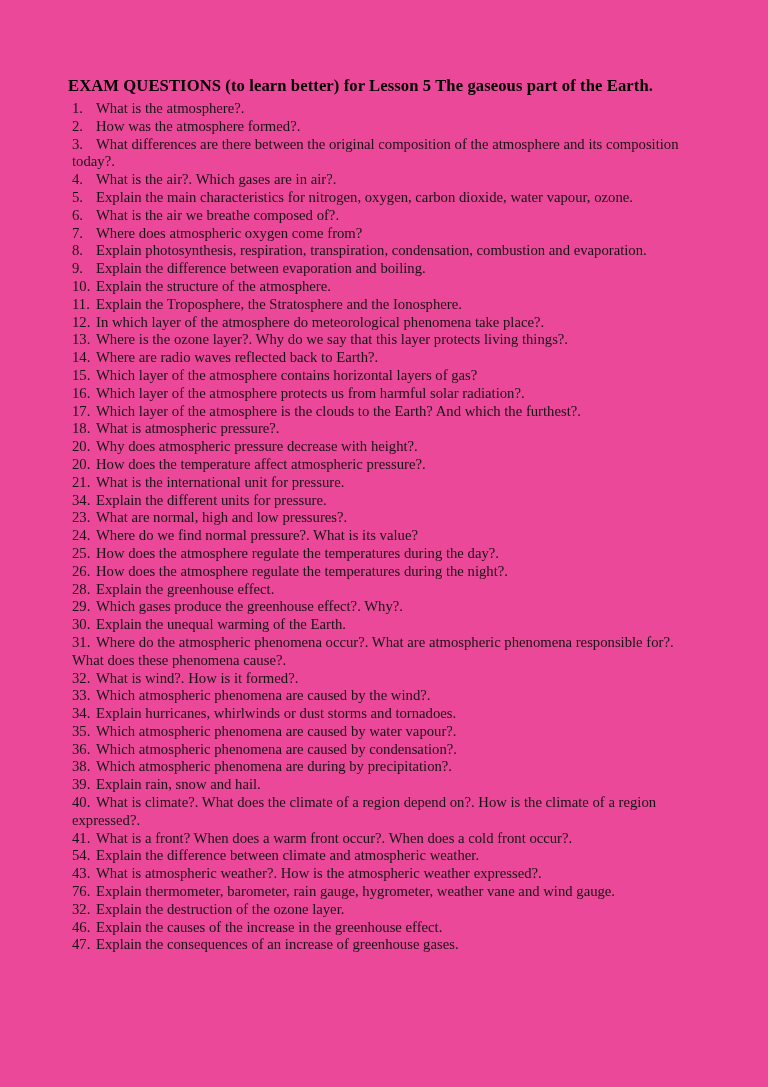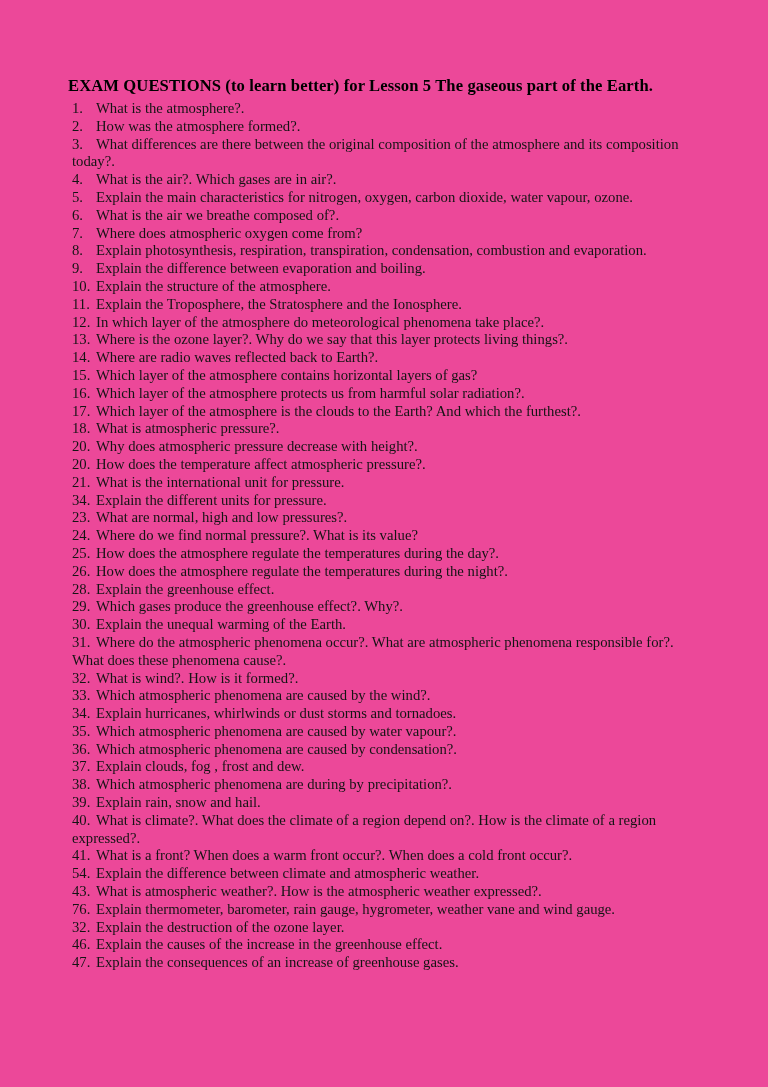--- a/index.html
+++ b/index.html
@@ -115,21 +115,20 @@
   <div class="question"><span class="num">32.</span><span class="text">What is wind?. How is it formed?.</span></div>
 
   <div class="question"><span class="num">33.</span><span class="text">Which atmospheric phenomena are caused by the wind?.</span></div>
 
   <div class="question"><span class="num">34.</span><span class="text">Explain hurricanes, whirlwinds or dust storms and tornadoes.</span></div>
 
   <div class="question"><span class="num">35.</span><span class="text">Which atmospheric phenomena are caused by water vapour?.</span></div>
 
   <div class="question"><span class="num">36.</span><span class="text">Which atmospheric phenomena are caused by condensation?.</span></div>
 
-  <div class="question"><span class="num">37.</span><span class="text">Explain clouds, fog , frost and dew.</span></div>
 
   <div class="question"><span class="num">38.</span><span class="text">Which atmospheric phenomena are during by precipitation?.</span></div>
 
   <div class="question"><span class="num">39.</span><span class="text">Explain rain, snow and hail.</span></div>
 
   <div class="question"><span class="num">40.</span><span class="text">What is climate?. What does the climate of a region depend on?. How is the climate of a region expressed?.</span></div>
 
   <div class="question"><span class="num">41.</span><span class="text">What is a front? When does a warm front occur?. When does a cold front occur?.</span></div>
 
   <div class="question"><span class="num">54.</span><span class="text">Explain the difference between climate and atmospheric weather.</span></div>

